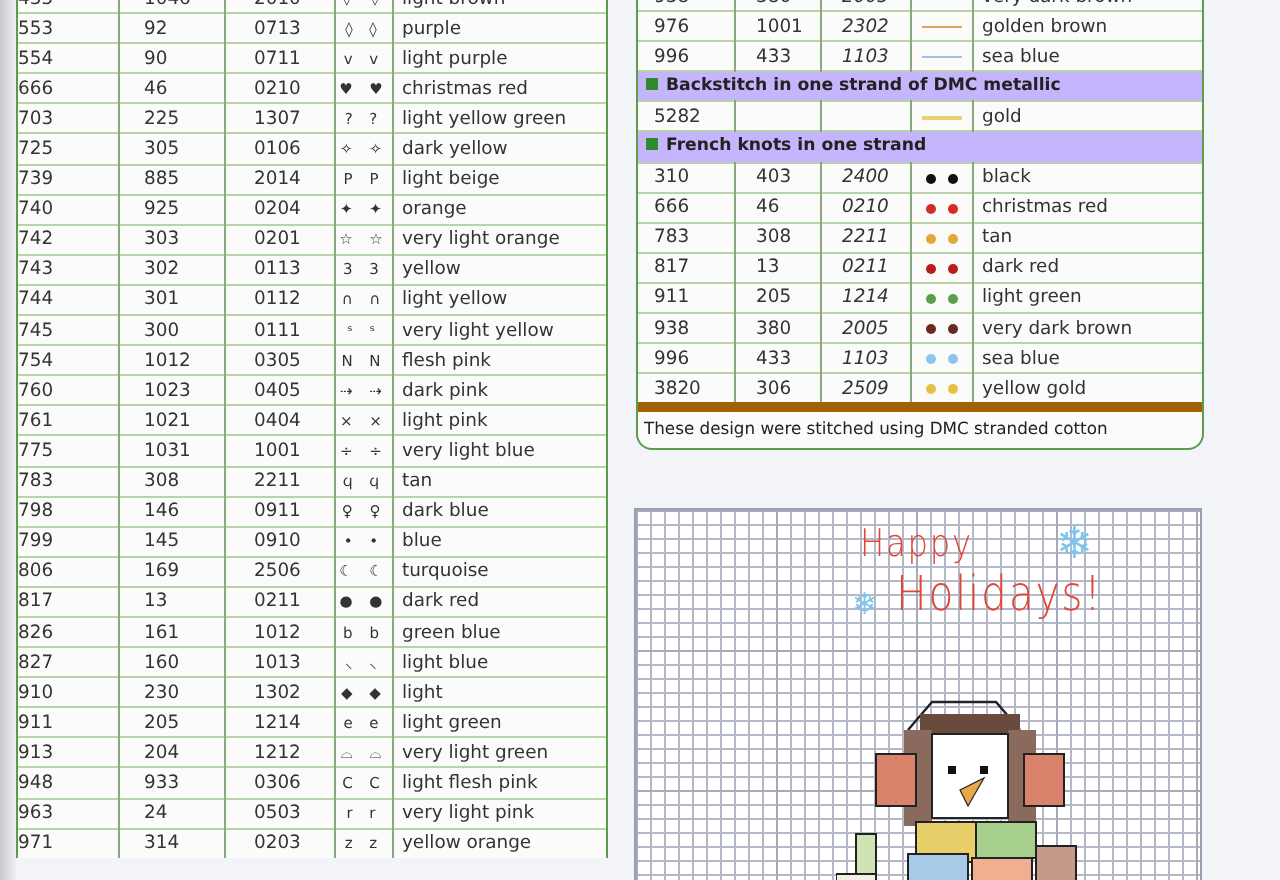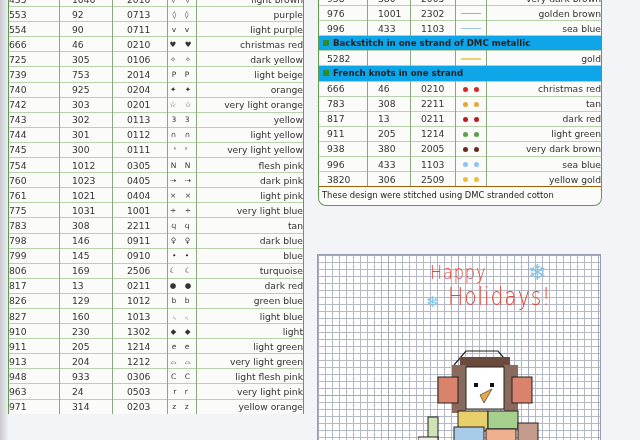--- a/index.html
+++ b/index.html
@@ -20,39 +20,39 @@
   td {
     border-top:1px solid #b8d2ac; border-right:1px solid #8aa880;
     font-size:9.2px; height:14.1px; padding:0 0 0 6px; line-height:13px;
     white-space:nowrap; color:#333;
   }
   td:last-child { border-right:none; }
   td.c-dmc { width:50px; padding-left:0; }
   td.c-anchor { width:40px; padding-left:12px; }
   td.c-madeira { width:40px; padding-left:14px; }
   td.c-sym { width:28px; padding-left:0; text-align:center; font-size:7.5px; letter-spacing:3px; color:#333; }
-  td.c-name { padding-left:20px;text-align:right; }
+  td.c-name { padding-left:4px; }
   
   .key-right {
     position:absolute; left:318px; top:-10px; width:282px;
     border-left:1px solid #5d9b50; border-right:1px solid #5d9b50; border-bottom:1px solid #5d9b50;
     border-radius:0 0 8px 8px;
     background:#fbfcfa;
   }
   .key-right td.c-dmc { width:40px; padding-left:8px;margin-left:38px; }
   .key-right td.c-anchor { width:32px; padding-left:10px; }
-  .key-right td.c-madeira { width:34px; padding-left:10px; }
+  .key-right td.c-madeira { width:34px; padding-left:10px;font-style:italic; }
   .key-right td.c-sym { width:30px; }
   .section-head td {
-    background:#0ea5e9; font-weight:bold; font-size:8.6px; padding-left:4px; border-right:none; color:#222;
+    background:#c4b5fd; font-weight:bold; font-size:8.6px; padding-left:4px; border-right:none; color:#222;
   }
   .sq { display:inline-block; width:6px; height:6px; background:#2f8a2a; margin-right:4px; vertical-align:0; }
   .line-sym { display:inline-block; width:20px; height:1.5px; vertical-align:middle; }
   .dot { display:inline-block; width:5px; height:5px; border-radius:50%; margin:0 3px; vertical-align:middle; }
-  .footnote { font-size:8.4px; padding:3px 4px 5px 3px; color:#222; border-top:1px solid #a16207; }
+  .footnote { font-size:8.4px; padding:3px 4px 5px 3px; color:#222; border-top:5px solid #a16207; }
   
   .chart {
     position:absolute; left:317px; top:254px; width:282px; height:200px;
     background-color:#fff;
     background-image:
       linear-gradient(#b5b8c7 1px, transparent 1px),
       linear-gradient(90deg, #b5b8c7 1px, transparent 1px);
     background-size:7px 7px;
     border:1px solid #9aa0b3;
   }
@@ -99,29 +99,36 @@
           <td class="c-name">light purple</td>
         </tr>
         <tr>
           <td class="c-dmc">666</td>
           <td class="c-anchor">46</td>
           <td class="c-madeira">0210</td>
           <td class="c-sym">♥ ♥</td>
           <td class="c-name">christmas red</td>
         </tr>
         <tr>
+          <td class="c-dmc">703</td>
+          <td class="c-anchor">225</td>
+          <td class="c-madeira">1307</td>
+          <td class="c-sym">? ?</td>
+          <td class="c-name">light yellow green</td>
+        </tr>
+        <tr>
           <td class="c-dmc">725</td>
           <td class="c-anchor">305</td>
           <td class="c-madeira">0106</td>
           <td class="c-sym">✧ ✧</td>
           <td class="c-name">dark yellow</td>
         </tr>
         <tr>
           <td class="c-dmc">739</td>
-          <td class="c-anchor">753</td>
+          <td class="c-anchor">885</td>
           <td class="c-madeira">2014</td>
           <td class="c-sym">P P</td>
           <td class="c-name">light beige</td>
         </tr>
         <tr>
           <td class="c-dmc">740</td>
           <td class="c-anchor">925</td>
           <td class="c-madeira">0204</td>
           <td class="c-sym">✦ ✦</td>
           <td class="c-name">orange</td>
@@ -212,21 +219,21 @@
         </tr>
         <tr>
           <td class="c-dmc">817</td>
           <td class="c-anchor">13</td>
           <td class="c-madeira">0211</td>
           <td class="c-sym">● ●</td>
           <td class="c-name">dark red</td>
         </tr>
         <tr>
           <td class="c-dmc">826</td>
-          <td class="c-anchor">129</td>
+          <td class="c-anchor">161</td>
           <td class="c-madeira">1012</td>
           <td class="c-sym">b b</td>
           <td class="c-name">green blue</td>
         </tr>
         <tr>
           <td class="c-dmc">827</td>
           <td class="c-anchor">160</td>
           <td class="c-madeira">1013</td>
           <td class="c-sym">⸜ ⸜</td>
           <td class="c-name">light blue</td>
@@ -306,20 +313,27 @@
         </tr>
         <tr>
           <td class="c-dmc">5282</td>
           <td class="c-anchor"></td>
           <td class="c-madeira"></td>
           <td class="c-sym"><span class="line-sym" style="background: rgb(236, 208, 112);"></span></td>
           <td class="c-name">gold</td>
         </tr>
         <tr class="section-head">
           <td colspan="5"><span class="sq"></span><span>French knots in one strand</span></td>
+        </tr>
+        <tr>
+          <td class="c-dmc">310</td>
+          <td class="c-anchor">403</td>
+          <td class="c-madeira">2400</td>
+          <td class="c-sym"><span class="dot" style="background: rgb(17, 17, 17);"></span><span class="dot" style="background: rgb(17, 17, 17);"></span></td>
+          <td class="c-name">black</td>
         </tr>
         <tr>
           <td class="c-dmc">666</td>
           <td class="c-anchor">46</td>
           <td class="c-madeira">0210</td>
           <td class="c-sym"><span class="dot" style="background: rgb(212, 42, 42);"></span><span class="dot" style="background: rgb(212, 42, 42);"></span></td>
           <td class="c-name">christmas red</td>
         </tr>
         <tr>
           <td class="c-dmc">783</td>

